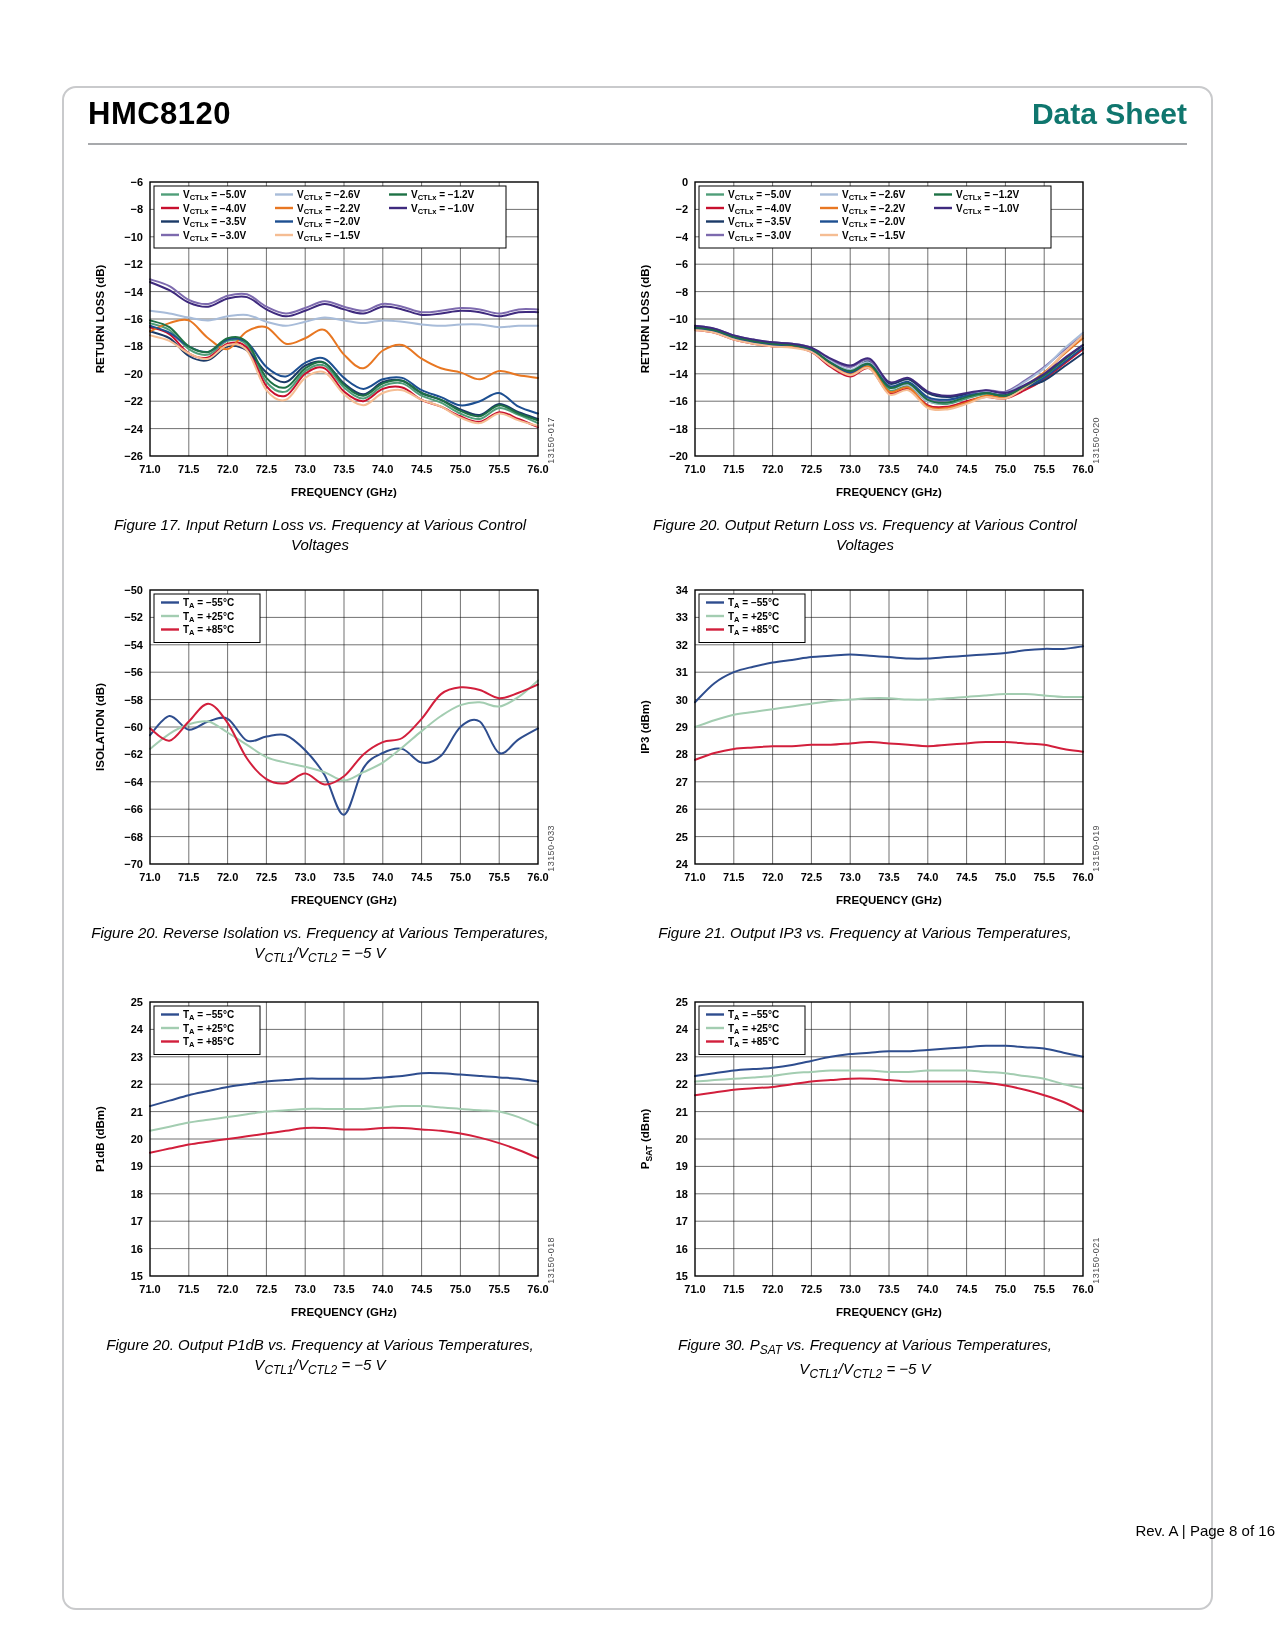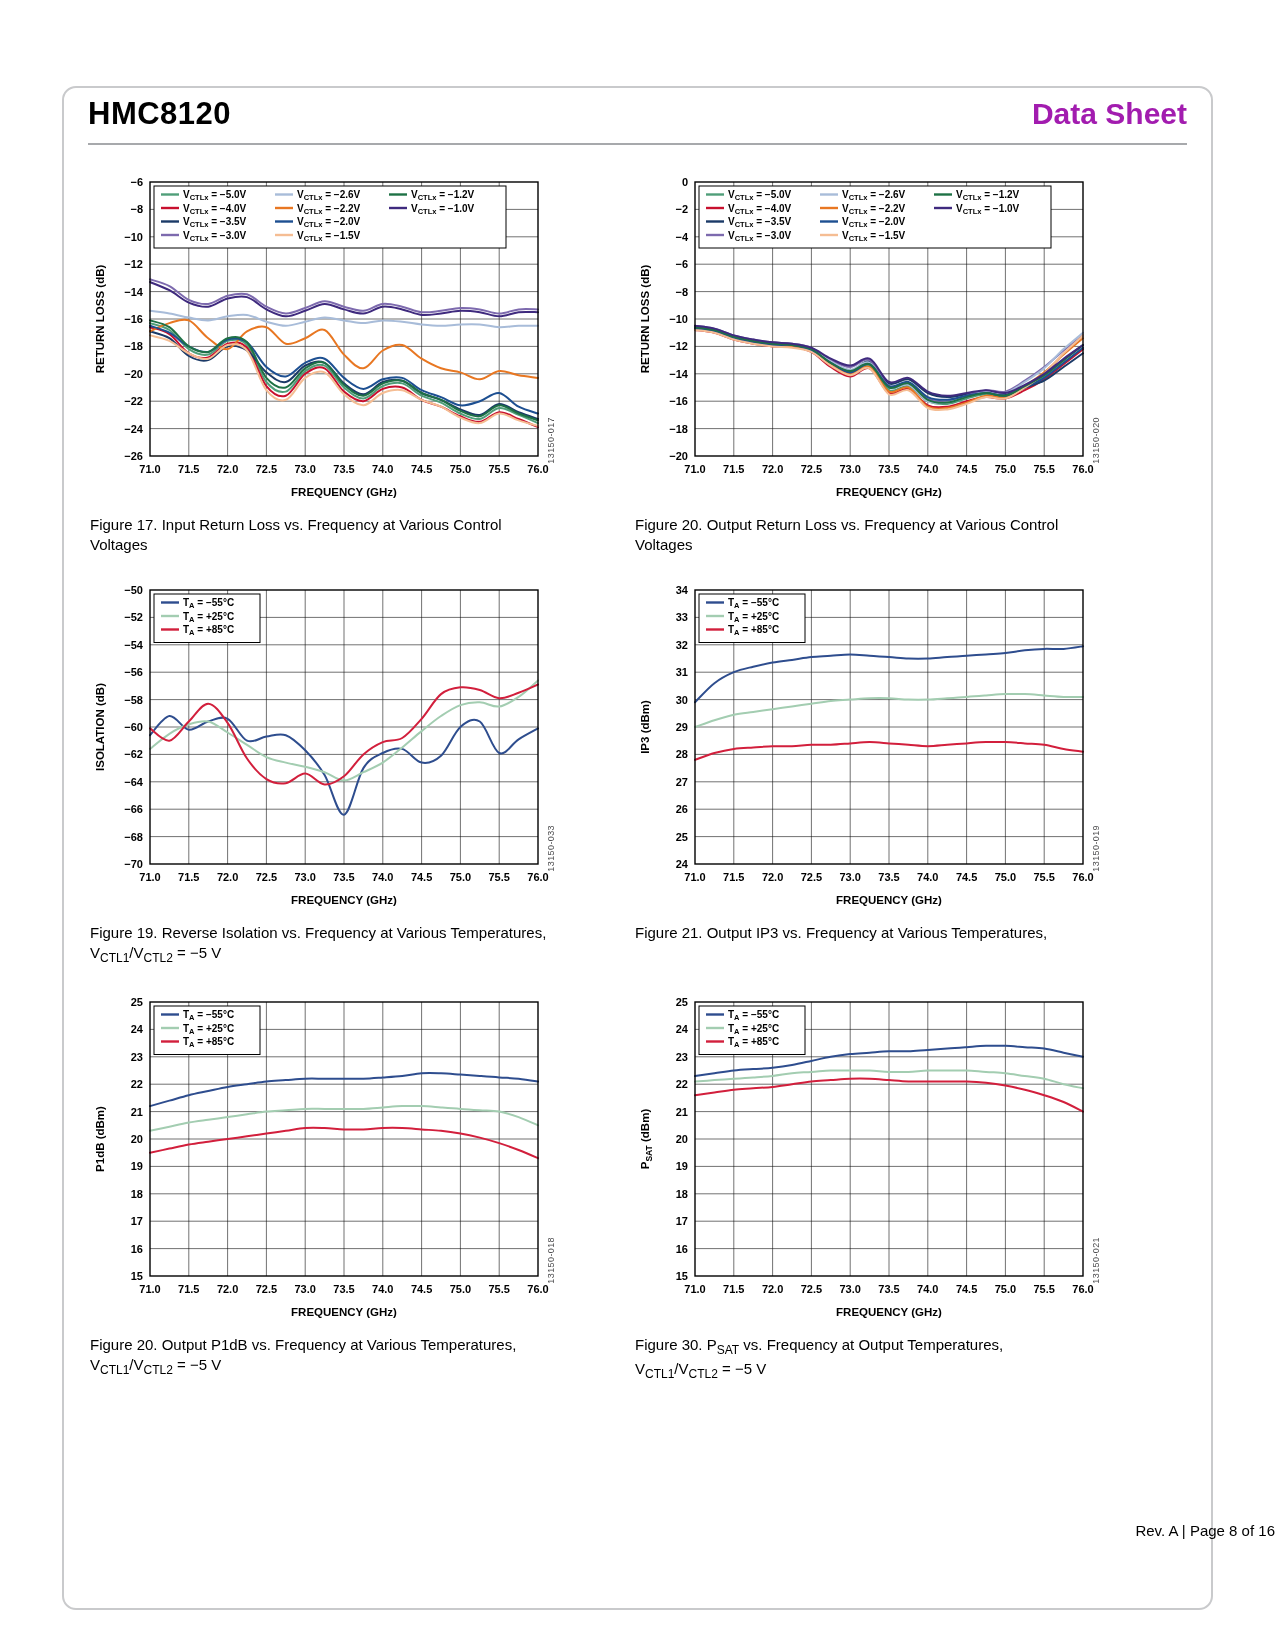--- a/index.html
+++ b/index.html
@@ -4,30 +4,30 @@
 <style>
   * { margin:0; padding:0; box-sizing:border-box; }
   html,body { background:#ffffff; }
   body { font-family:"Liberation Sans", sans-serif; color:#000; }
   .sheet { position:relative; width:1275px; height:1650px; background:#fff; overflow:hidden; margin:16px auto; }
   .frame { position:absolute; left:62px; top:70px; width:1151px; height:1524px;
            border:2px solid #c9cacc; border-radius:14px; }
   .header { position:absolute; left:88px; right:88px; top:80px;
             display:flex; justify-content:space-between; align-items:baseline; }
   .part { font-size:31px; font-weight:bold; letter-spacing:.5px; }
-  .doctype { font-size:30px; font-weight:bold; color:#a21caf; }
+  .doctype { font-size:30px; font-weight:bold; color:#0f766e; }
   .hrule { position:absolute; left:88px; right:88px; top:127px; height:2px; background:#a7a9ac; }
   .figgrid { position:absolute; left:90px; top:156px; width:1005px;
              display:grid; grid-template-columns:460px 460px; column-gap:85px; row-gap:26px; }
   figure { width:460px; }
   .chartwrap { position:relative; width:460px; height:338px; }
   .sidelabel { position:absolute; right:-6px; bottom:46px;
                writing-mode:vertical-rl; transform:rotate(180deg);
                font-size:9px; color:#4d4d4f; letter-spacing:.4px; }
-  figcaption { margin-top:5px; font-size:15px; line-height:1.3; }
+  figcaption { margin-top:5px; text-align:center; font-style:italic; font-size:15px; line-height:1.3; }
   figcaption sub { font-size:12px; }
   svg text { font-family:"Liberation Sans", sans-serif; }
   .tick { font-size:11px; font-weight:bold; fill:#000; }
   .axis { font-size:11.5px; font-weight:bold; fill:#000; }
   .grid-line { stroke:#111; stroke-width:0.6; }
   .legend-text { font-size:10px; font-weight:bold; fill:#000; }
   .footer { position:absolute; left:0; right:0; top:1506px; text-align:right; font-size:15px; }
 </style>
 </head>
 <body>
@@ -286,21 +286,21 @@
               <text class="legend-text" x="93" y="26"><tspan>T</tspan><tspan dy="2.2" style="font-size:7.5px">A</tspan><tspan dy="-2.2"> = −55°C</tspan></text>
               <line x1="71" y1="36" x2="89" y2="36" stroke="#a3cdb1" stroke-width="2.4"></line>
               <text class="legend-text" x="93" y="39.5"><tspan>T</tspan><tspan dy="2.2" style="font-size:7.5px">A</tspan><tspan dy="-2.2"> = +25°C</tspan></text>
               <line x1="71" y1="49.5" x2="89" y2="49.5" stroke="#d21f3c" stroke-width="2.4"></line>
               <text class="legend-text" x="93" y="53"><tspan>T</tspan><tspan dy="2.2" style="font-size:7.5px">A</tspan><tspan dy="-2.2"> = +85°C</tspan></text>
             </g>
           </svg>
         <span class="sidelabel">13150-033</span>
       </div>
       <figcaption>
-          <div><span>Figure 19. Reverse Isolation vs. Frequency at Various Temperatures,</span></div>
+          <div><span>Figure 20. Reverse Isolation vs. Frequency at Various Temperatures,</span></div>
           <div><span>V</span><sub>CTL1</sub><span>/V</span><sub>CTL2</sub><span> = −5 V</span></div>
         </figcaption>
     </figure>
 
     <figure style="grid-column:2;grid-row:2;">
       <div class="chartwrap"><svg xmlns="http://www.w3.org/2000/svg" width="460" height="338">
             <g>
               <line class="grid-line" x1="98.8" y1="10" x2="98.8" y2="284"></line>
               <line class="grid-line" x1="137.6" y1="10" x2="137.6" y2="284"></line>
               <line class="grid-line" x1="176.4" y1="10" x2="176.4" y2="284"></line>
@@ -501,20 +501,20 @@
               <text class="legend-text" x="93" y="26"><tspan>T</tspan><tspan dy="2.2" style="font-size:7.5px">A</tspan><tspan dy="-2.2"> = −55°C</tspan></text>
               <line x1="71" y1="36" x2="89" y2="36" stroke="#a3cdb1" stroke-width="2.4"></line>
               <text class="legend-text" x="93" y="39.5"><tspan>T</tspan><tspan dy="2.2" style="font-size:7.5px">A</tspan><tspan dy="-2.2"> = +25°C</tspan></text>
               <line x1="71" y1="49.5" x2="89" y2="49.5" stroke="#d21f3c" stroke-width="2.4"></line>
               <text class="legend-text" x="93" y="53"><tspan>T</tspan><tspan dy="2.2" style="font-size:7.5px">A</tspan><tspan dy="-2.2"> = +85°C</tspan></text>
             </g>
           </svg>
         <span class="sidelabel">13150-021</span>
       </div>
       <figcaption>
-          <div><span>Figure 30. P</span><sub>SAT</sub><span> vs. Frequency at Output Temperatures,</span></div>
+          <div><span>Figure 30. P</span><sub>SAT</sub><span> vs. Frequency at Various Temperatures,</span></div>
           <div><span>V</span><sub>CTL1</sub><span>/V</span><sub>CTL2</sub><span> = −5 V</span></div>
         </figcaption>
     </figure>
   </div>
 
   <div class="footer">Rev. A | Page 8 of 16</div>
 </div>
 
 </body></html>

